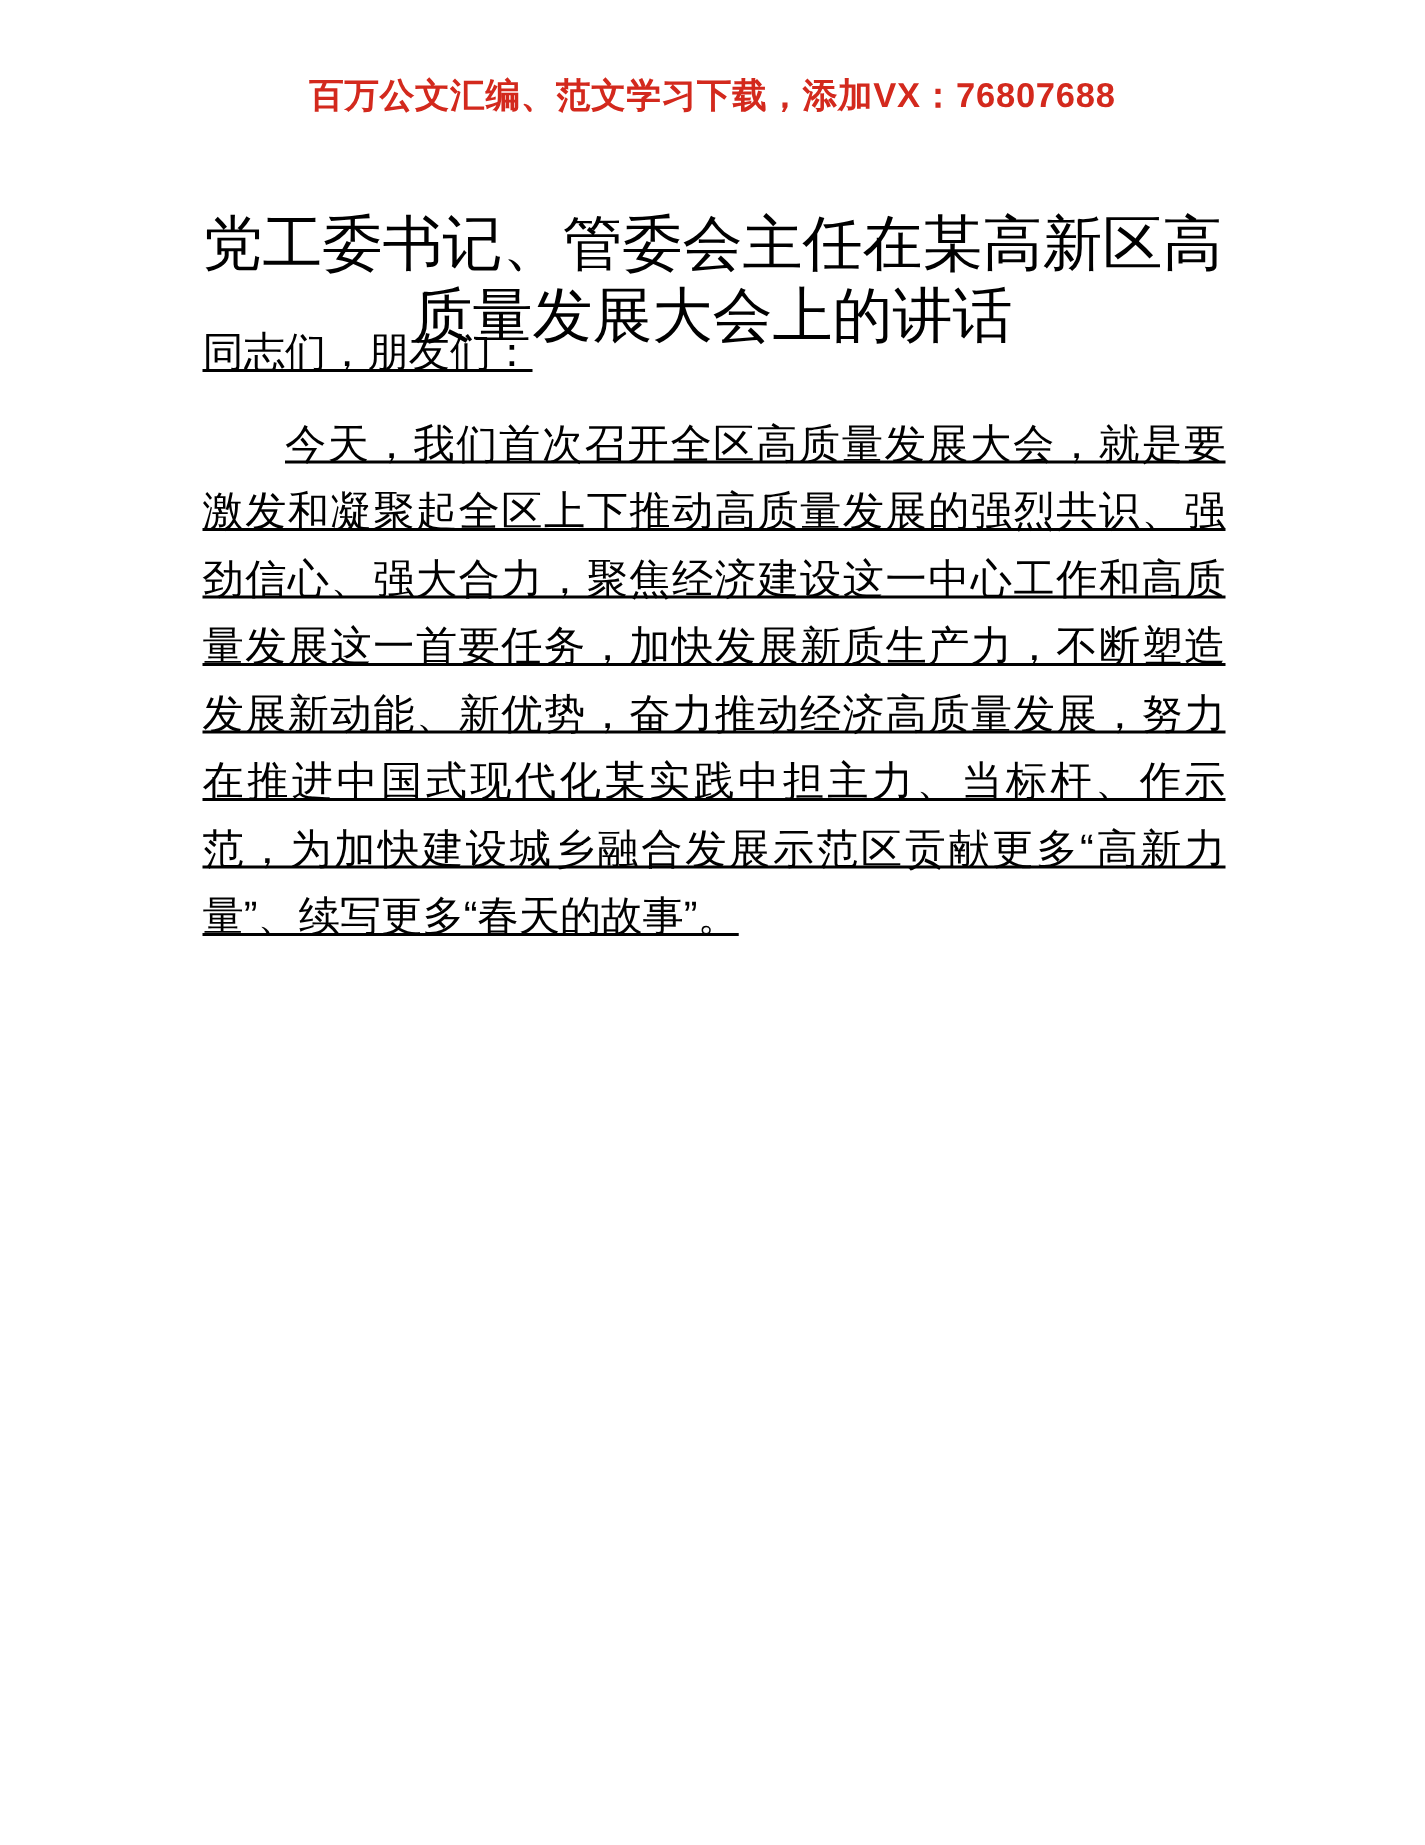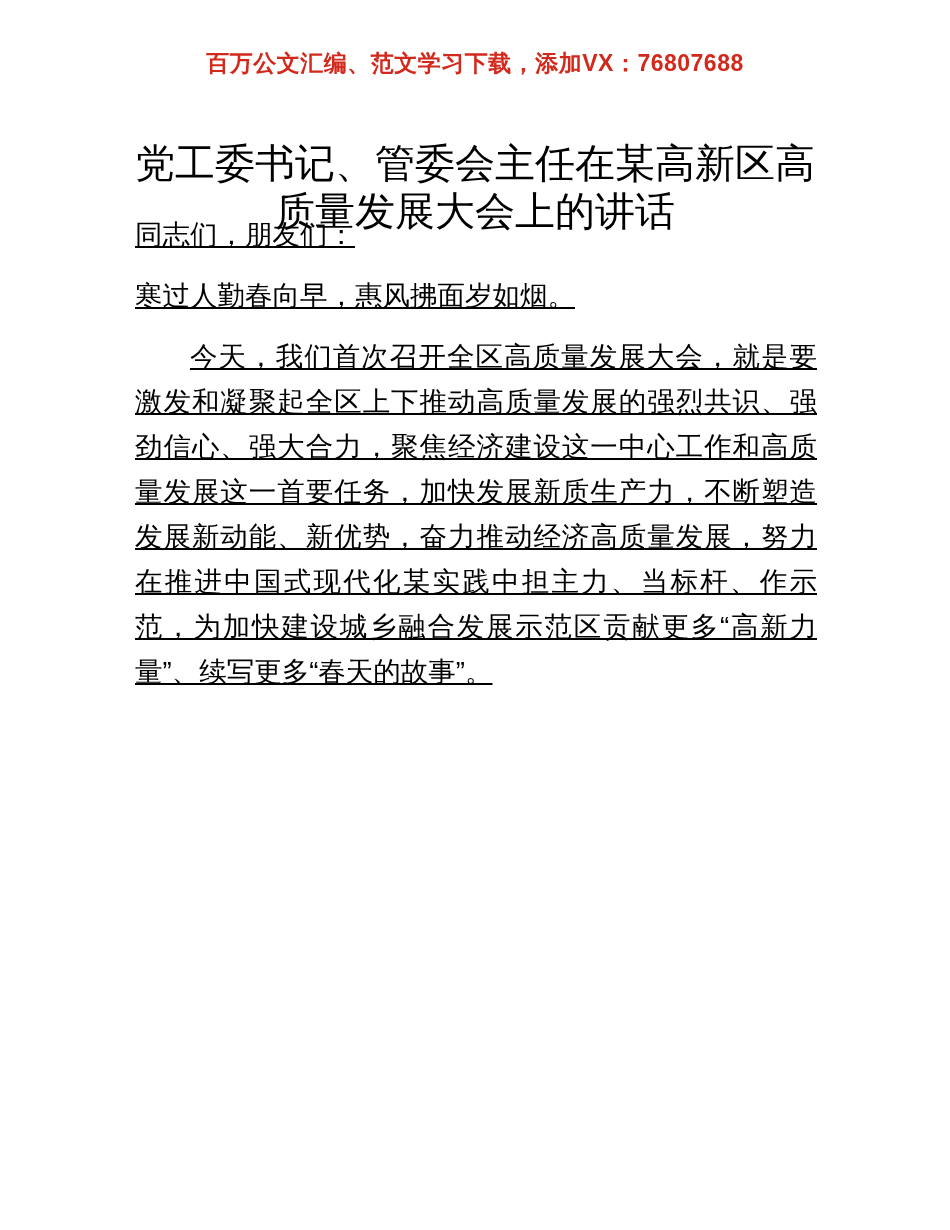--- a/index.html
+++ b/index.html
@@ -74,17 +74,16 @@
 <body>
 
 <div class="page">
 
   <div class="watermark-header">百万公文汇编、范文学习下载，添加VX：76807688</div>
 
   <h1 class="doc-title">党工委书记、管委会主任在某高新区高质量发展大会上的讲话</h1>
 
   <div class="body-text">
     <p class="para">同志们，朋友们：</p>
-    <p class="para">寒过人勤春向早，惠风拂面岁如烟。</p>
     <p class="para indent">今天，我们首次召开全区高质量发展大会，就是要激发和凝聚起全区上下推动高质量发展的强烈共识、强劲信心、强大合力，聚焦经济建设这一中心工作和高质量发展这一首要任务，加快发展新质生产力，不断塑造发展新动能、新优势，奋力推动经济高质量发展，努力在推进中国式现代化某实践中担主力、当标杆、作示范，为加快建设城乡融合发展示范区贡献更多“高新力量”、续写更多“春天的故事”。</p>
   </div>
 
 </div>
 
 </body></html>

